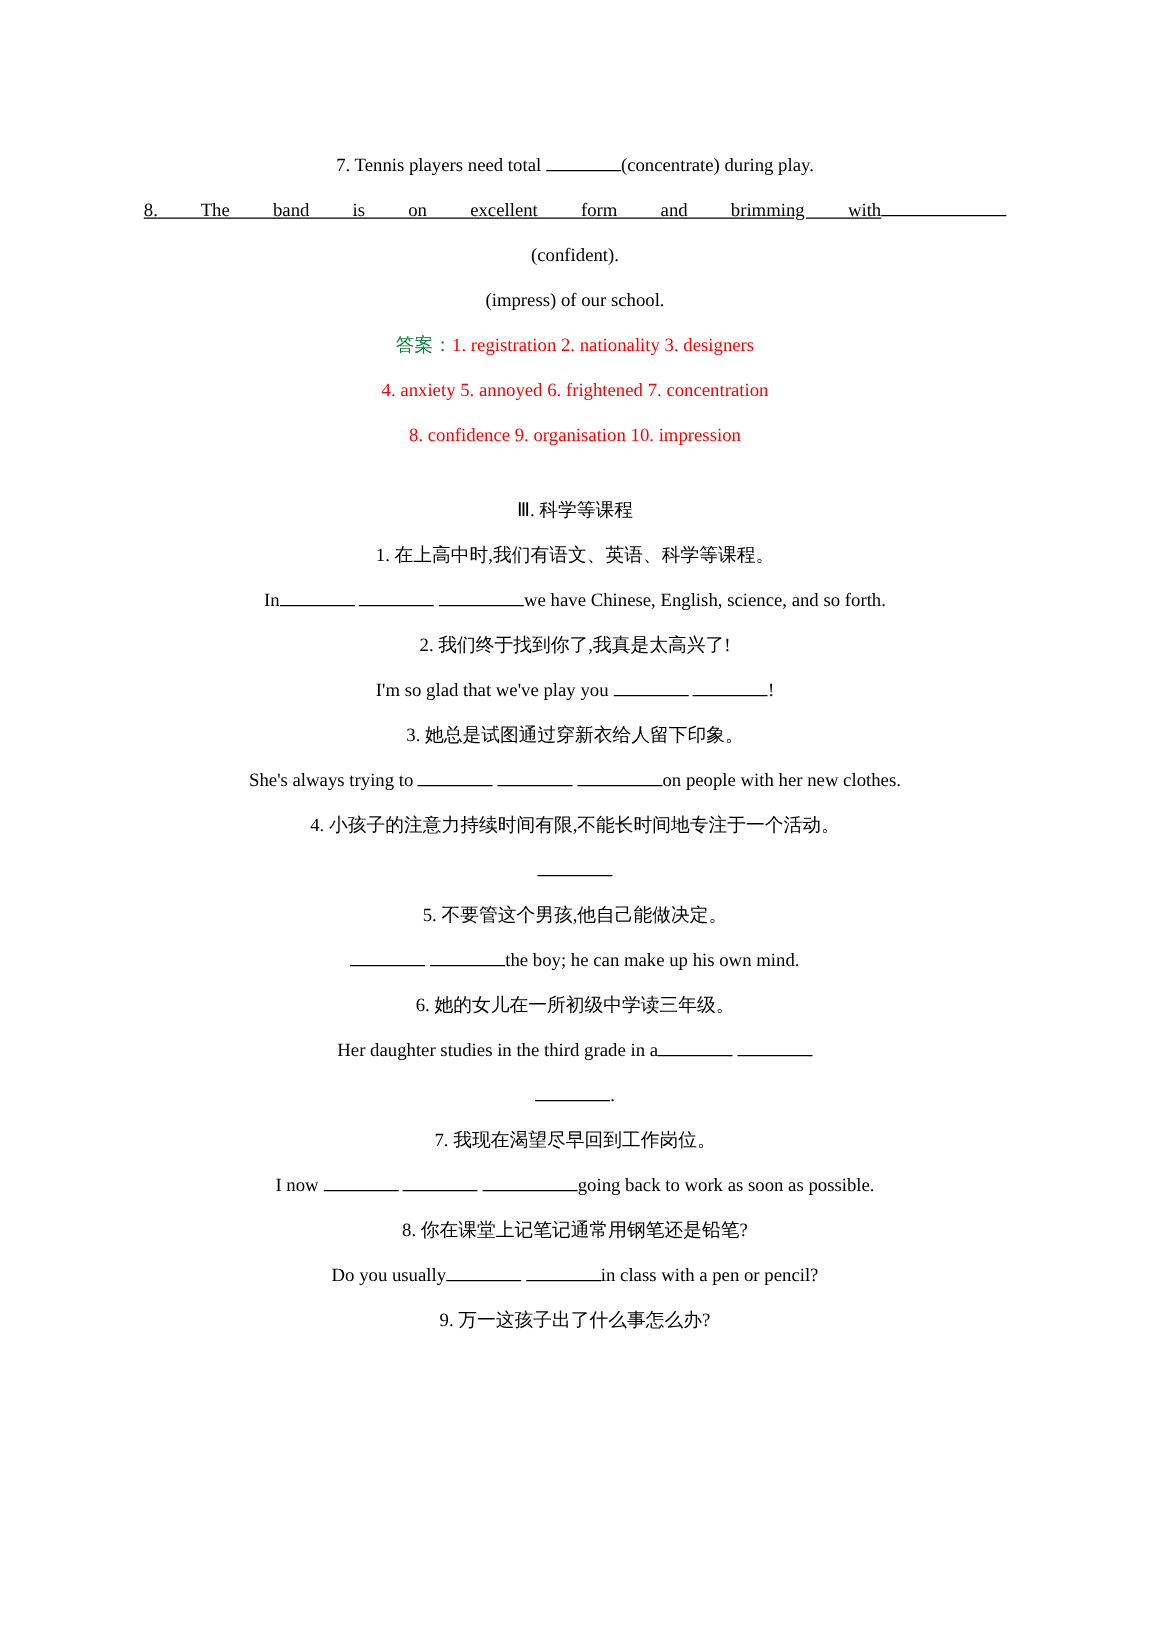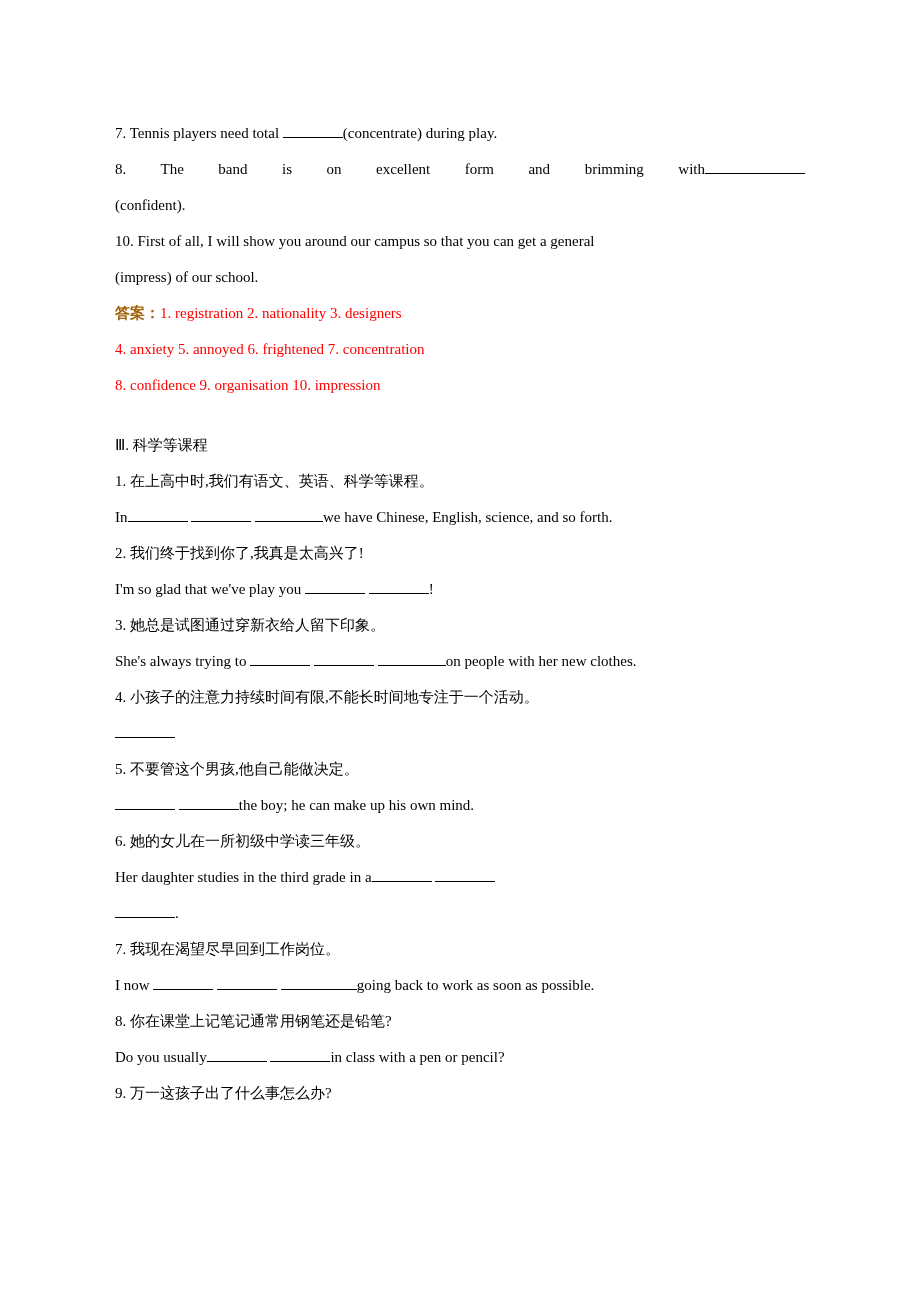--- a/index.html
+++ b/index.html
@@ -13,38 +13,38 @@
   }
   .page {
     width: 920px;
     min-height: 1302px;
     padding: 115px 115px 100px 115px;
     box-sizing: border-box;
   }
   .line {
     margin: 0;
     padding: 0;
-    text-align: left;
+    text-align: center;
   }
   .line.justify {
     text-align: justify;
     text-align-last: justify;
+    text-decoration: underline;
   }
   .blank {
     display: inline-block;
     border-bottom: 1px solid #000;
     vertical-align: baseline;
   }
   .answer {
     color: #ff0000;
     font-family: "SimSun", "宋体", serif;
   }
   .answer-label {
-    color: #a16207;
-    font-weight: bold;
+    color: #15803d;
   }
   .section-title {
     margin-top: 24px;
   }
 </style>
 </head>
 <body>
 
 <div class="page">
 
@@ -53,23 +53,20 @@
   </p>
 
   <p class="line justify">
     <span>8.  The  band  is  on  excellent  form  and  brimming  with</span><span class="blank" style="width:100px"></span>
   </p>
   <p class="line">
     <span>(confident).</span>
   </p>
 
 
-  <p class="line">
-    <span>10. First of all, I will show you around our campus so that you can get a general</span>
-  </p>
   <p class="line">
     <span>(impress) of our school.</span>
   </p>
 
   <p class="line answer">
     <span class="answer-label">答案：</span><span>1. registration  2. nationality  3. designers</span>
   </p>
   <p class="line answer">
     <span>4. anxiety  5. annoyed  6. frightened  7. concentration</span>
   </p>

